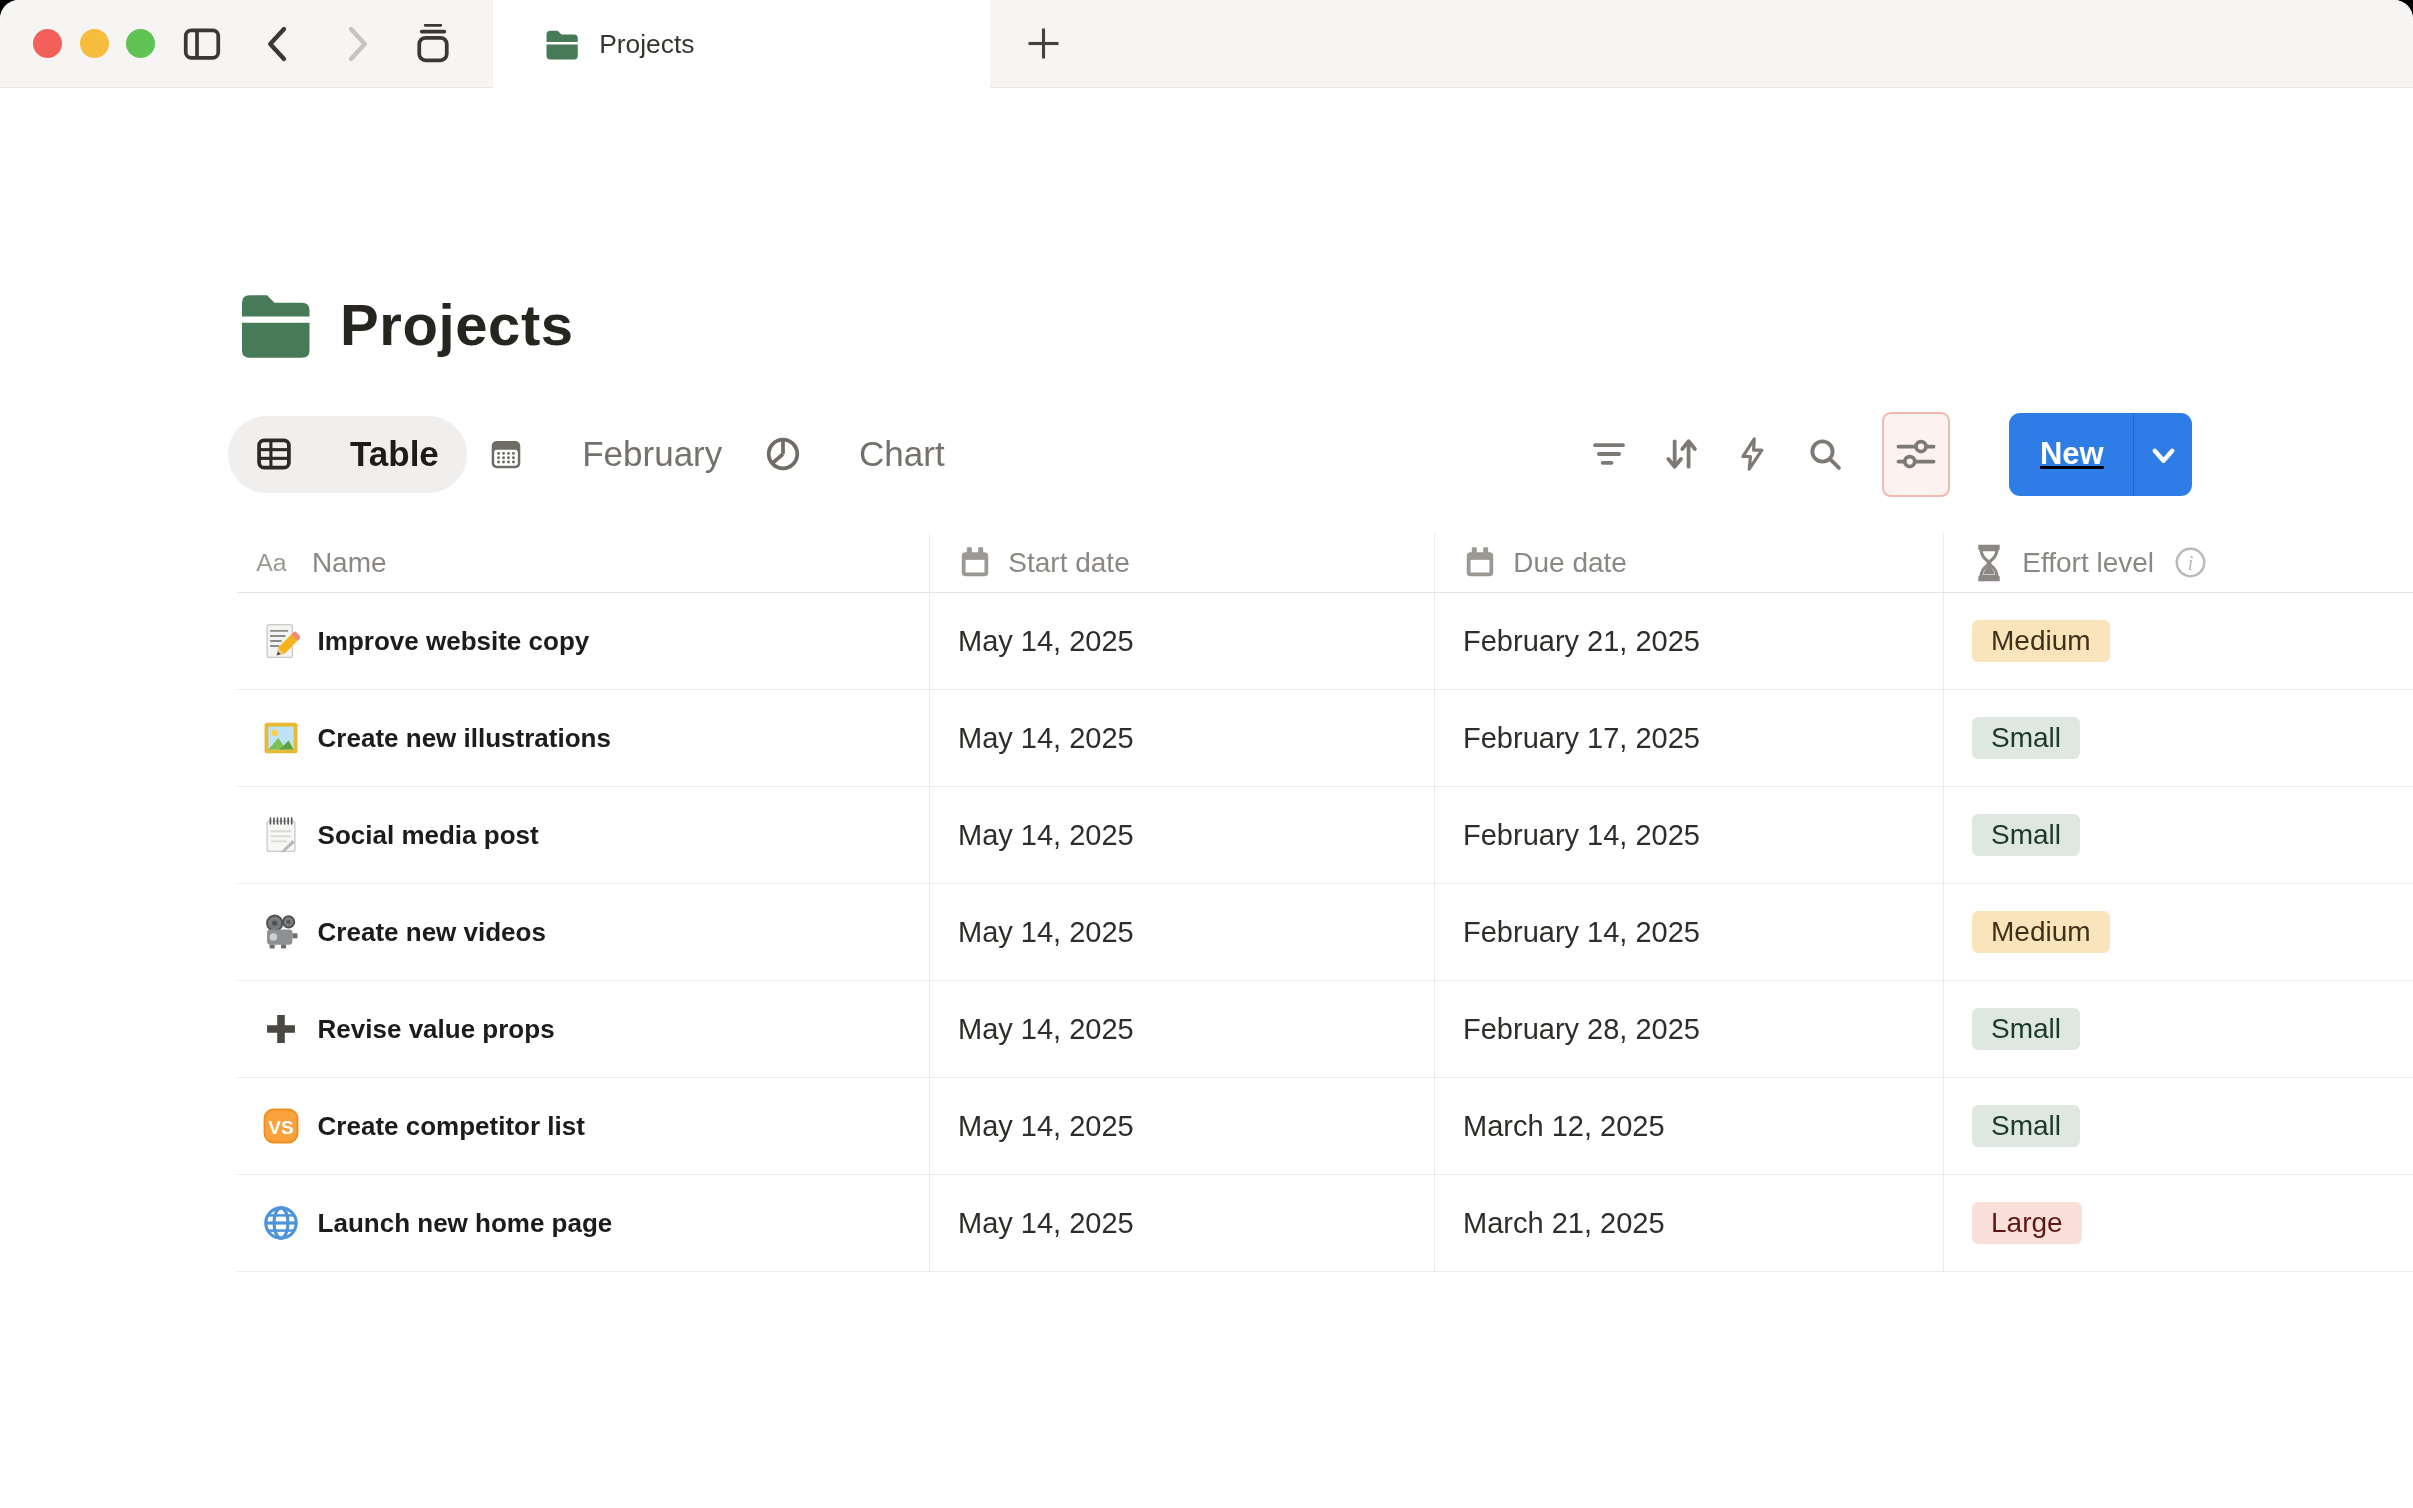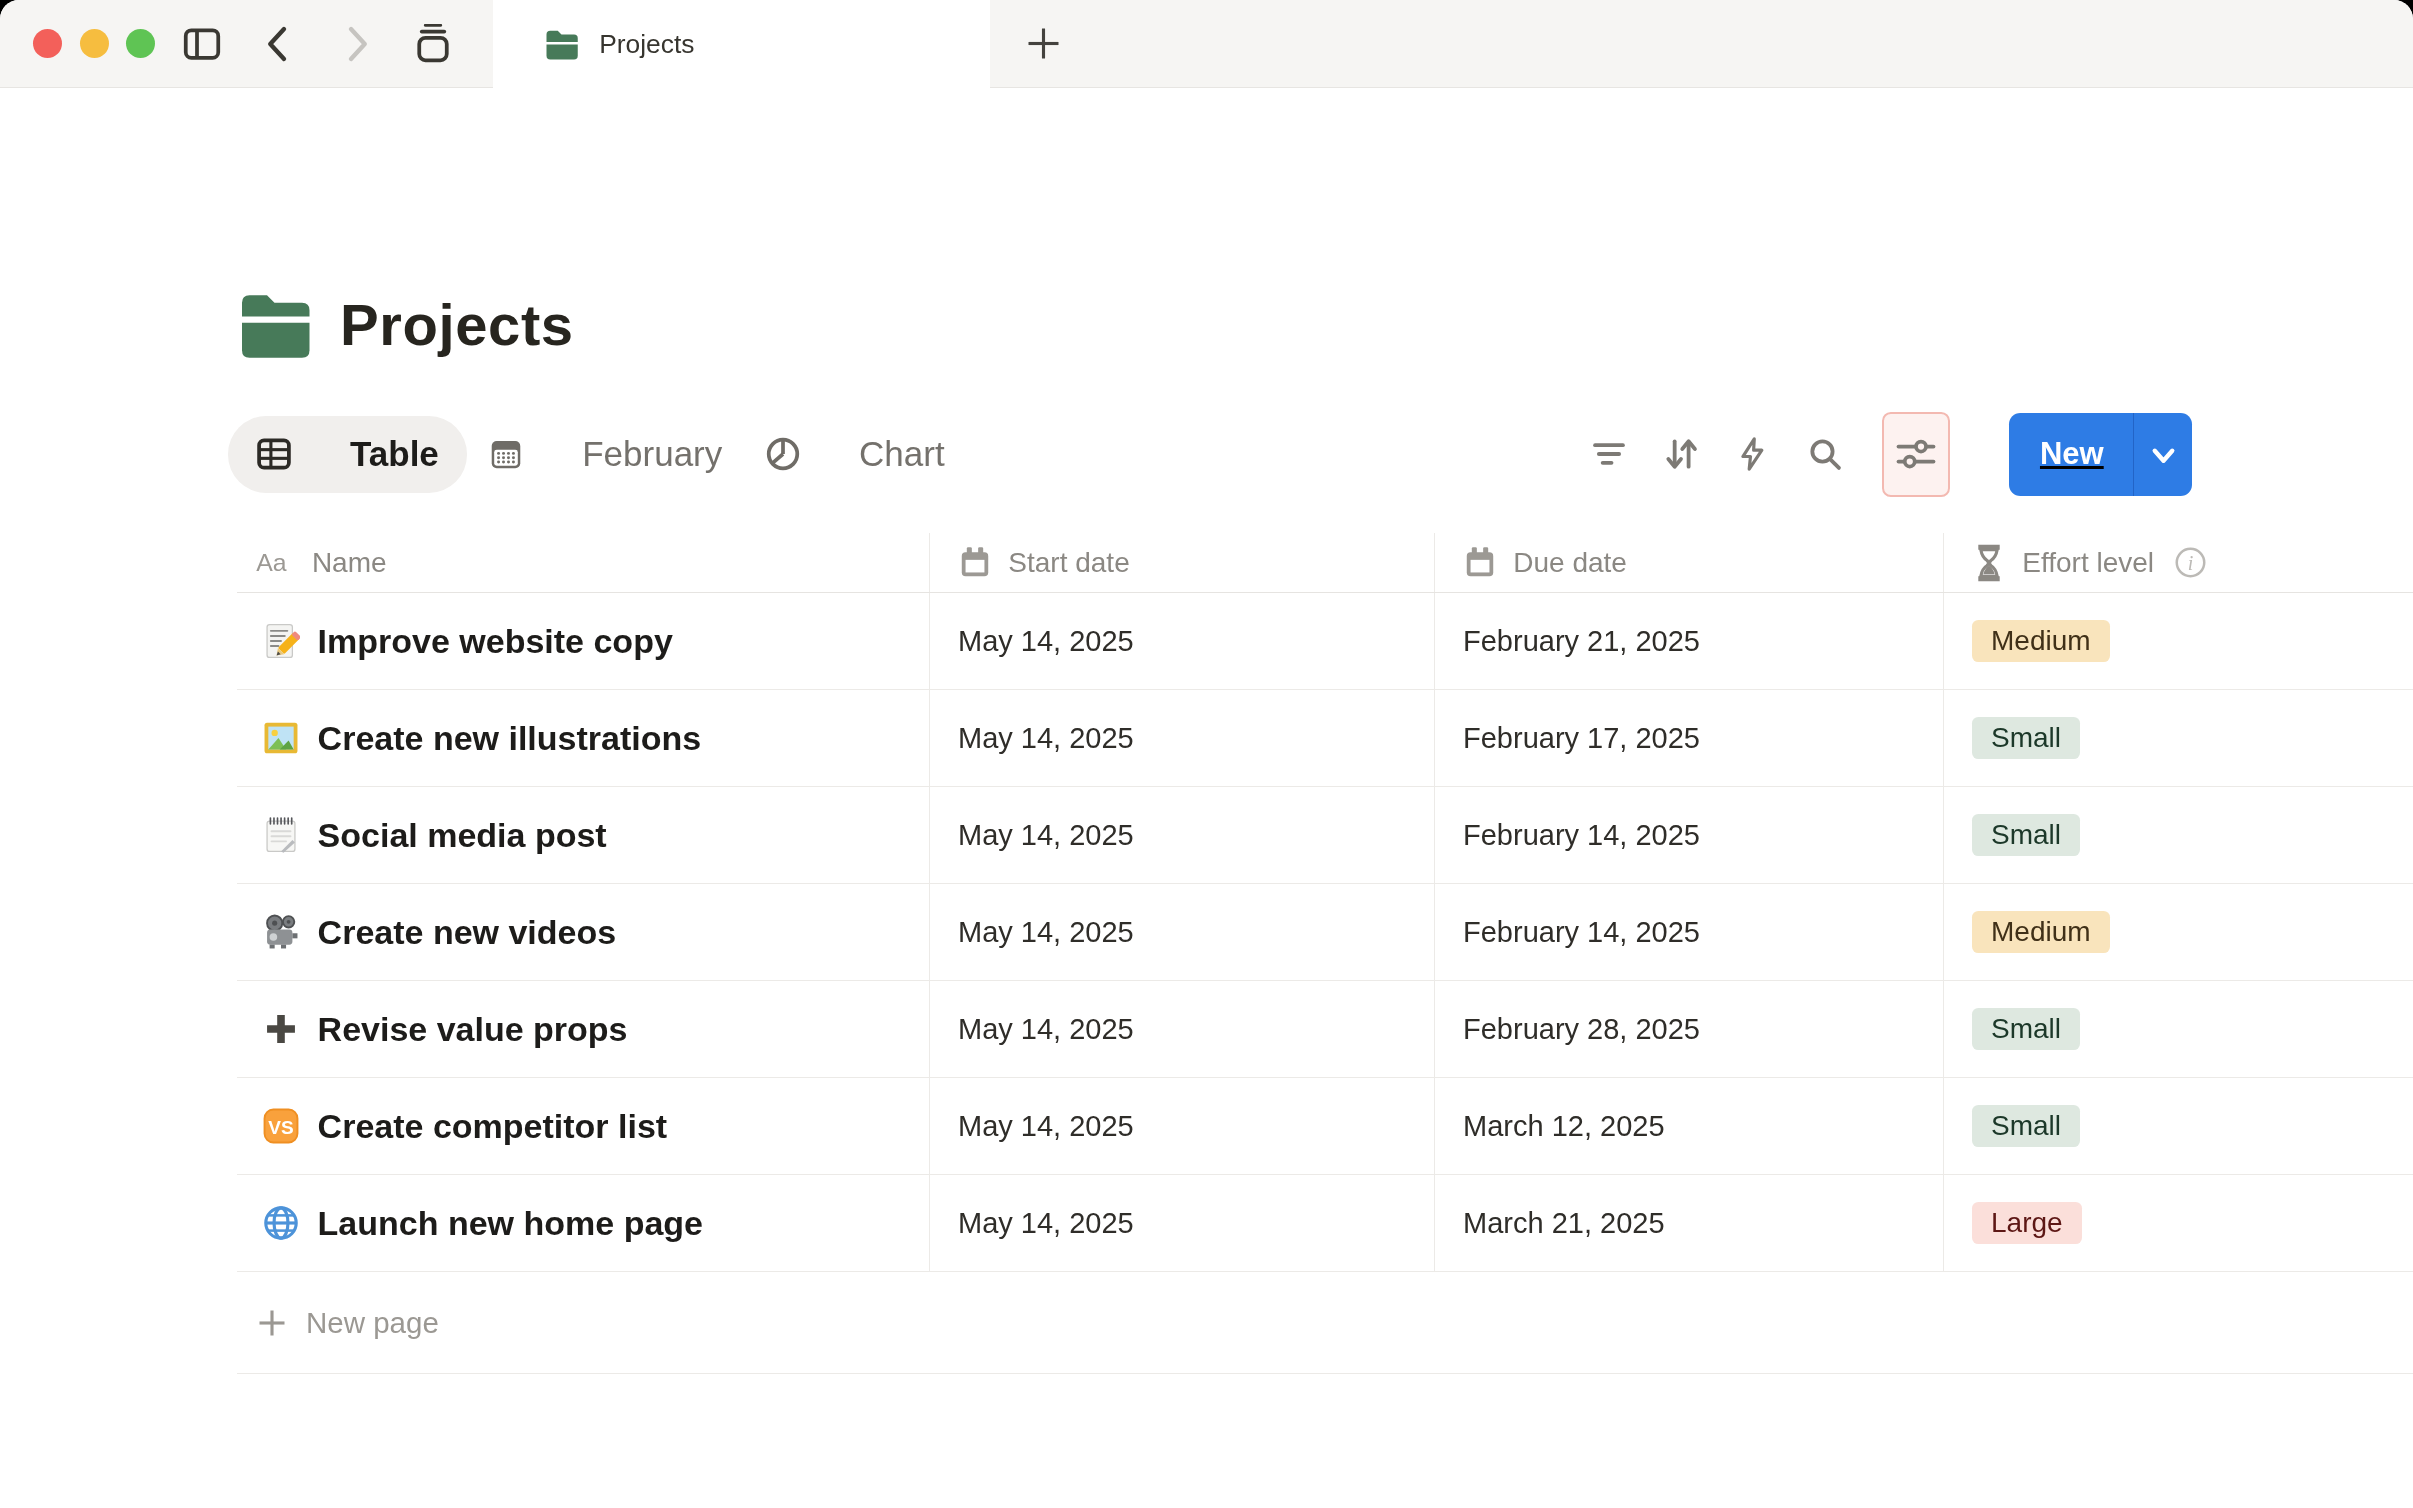--- a/index.html
+++ b/index.html
@@ -43,21 +43,21 @@
   
   .tbl{margin:35px 0 0 237px;width:2177px;}
   .trow,.hrow{display:grid;grid-template-columns:693px 505px 509px 469px;}
   .hrow{height:60px;border-bottom:1.3px solid #e6e4e1;}
   .trow{height:97px;border-bottom:1.3px solid #eceae7;}
   .hcell{display:flex;align-items:center;gap:16.3px;padding-left:28px;color:#8b8883;font-size:28px;}
   .hcell.first{padding-left:17.6px;}
   .cell{display:flex;align-items:center;padding-left:28px;}
   .cdiv{border-right:1.3px solid #eceae7;}
   .name-cell{gap:17.6px;padding-left:25px;}
-  .name-text{font-size:34px;font-weight:600;color:#1d1c1a;}
+  .name-text{font-size:26px;font-weight:600;color:#1d1c1a;}
   .date-text{font-size:29px;color:#2f2d29;}
   .emoji{width:38px;height:38px;display:flex;align-items:center;justify-content:center;flex:none;}
   .badge{font-size:28px;padding:5px 19px;border-radius:6.3px;line-height:1.15;}
   .newpage-row{height:102px;display:flex;align-items:center;gap:19px;padding-left:20px;border-bottom:1.3px solid #eceae7;color:#9b9893;font-size:29.5px;cursor:pointer;}
   .info-ic{margin-left:2.5px;}
   svg{display:block;}
 </style>
 </head>
 <body>
 
@@ -443,26 +443,17 @@
             </div>
             <div class="cell cdiv">
               <span class="date-text">March 21, 2025</span>
             </div>
             <div class="cell">
               <span class="badge" style="background: rgb(251, 223, 218); color: rgb(93, 23, 21);">Large</span>
             </div>
           </div>
         </div>
 
-      <div class="newpage-row">
-        <span>
-            <svg width="30" height="30" viewBox="0 0 48 48" xmlns="http://www.w3.org/2000/svg">
-              <line x1="24" y1="4" x2="24" y2="44" stroke="#9b9893" stroke-width="5"></line>
-              <line x1="4" y1="24" x2="44" y2="24" stroke="#9b9893" stroke-width="5"></line>
-            </svg>
-          </span>
-        <span>New page</span>
-      </div>
     </div>
 
   </div>
 </div>
 
 
 </body></html>

